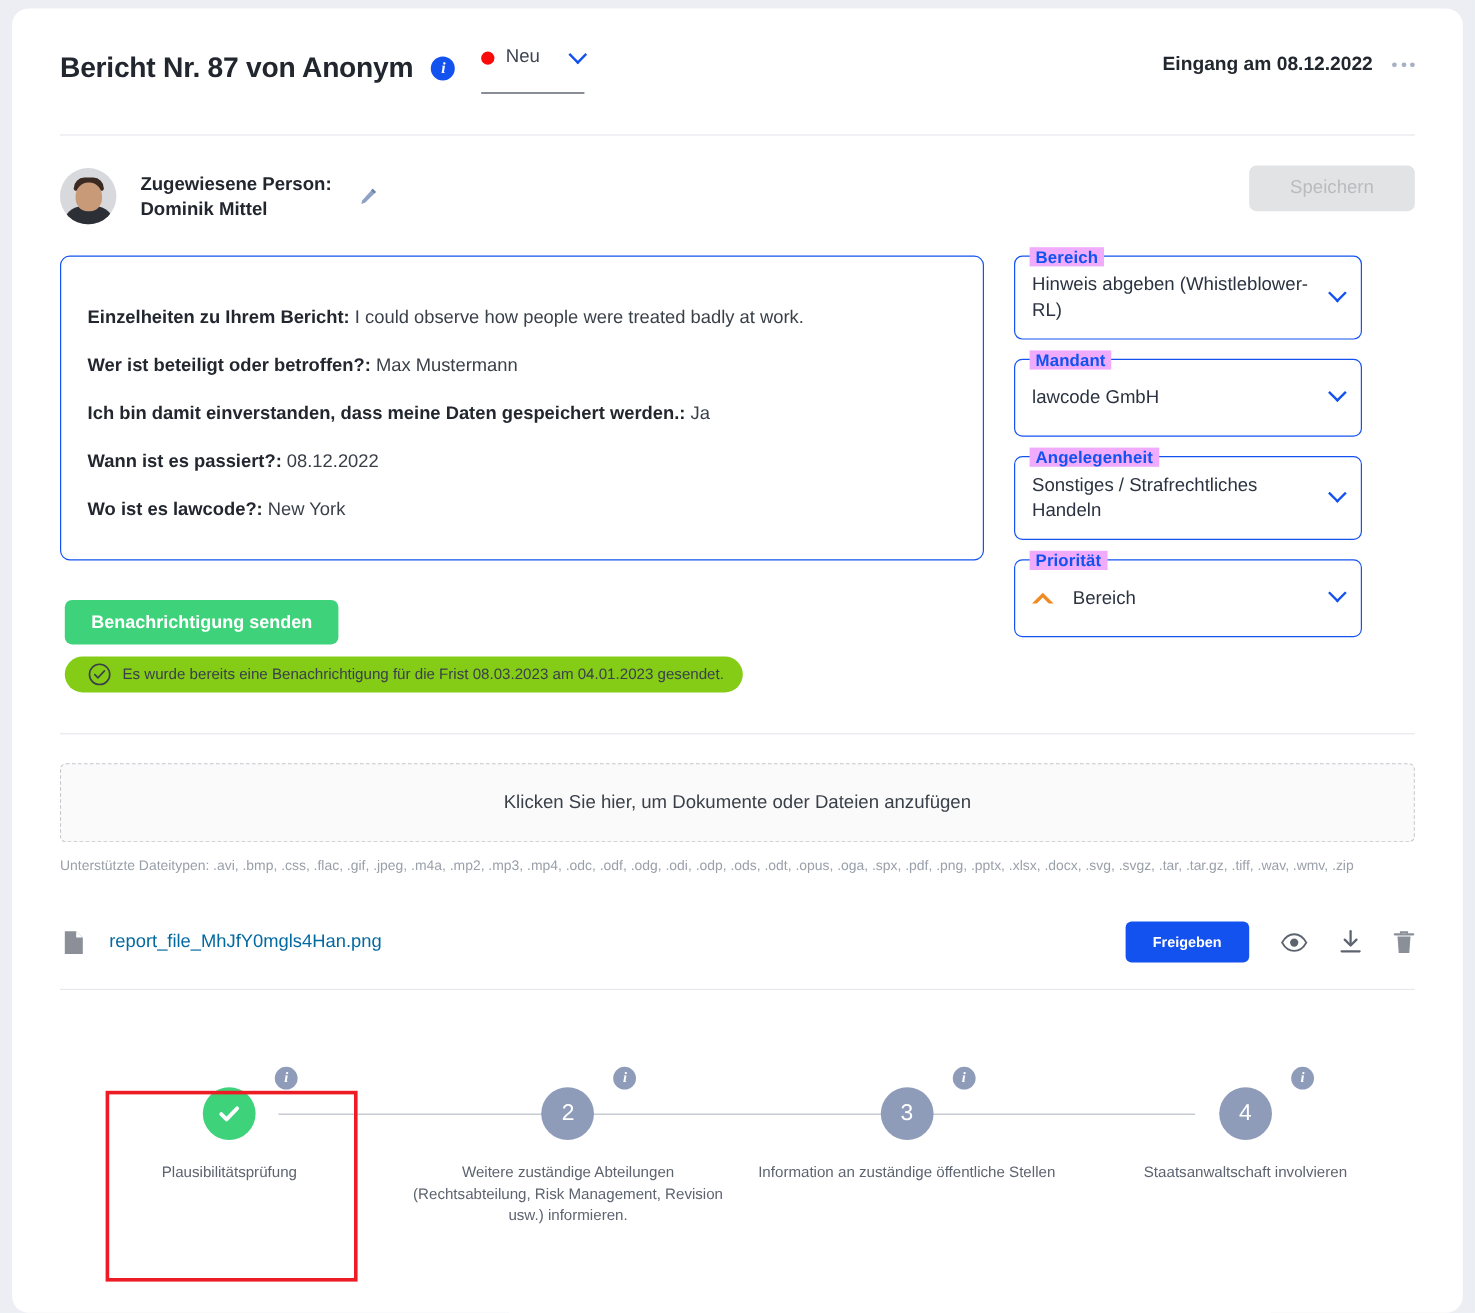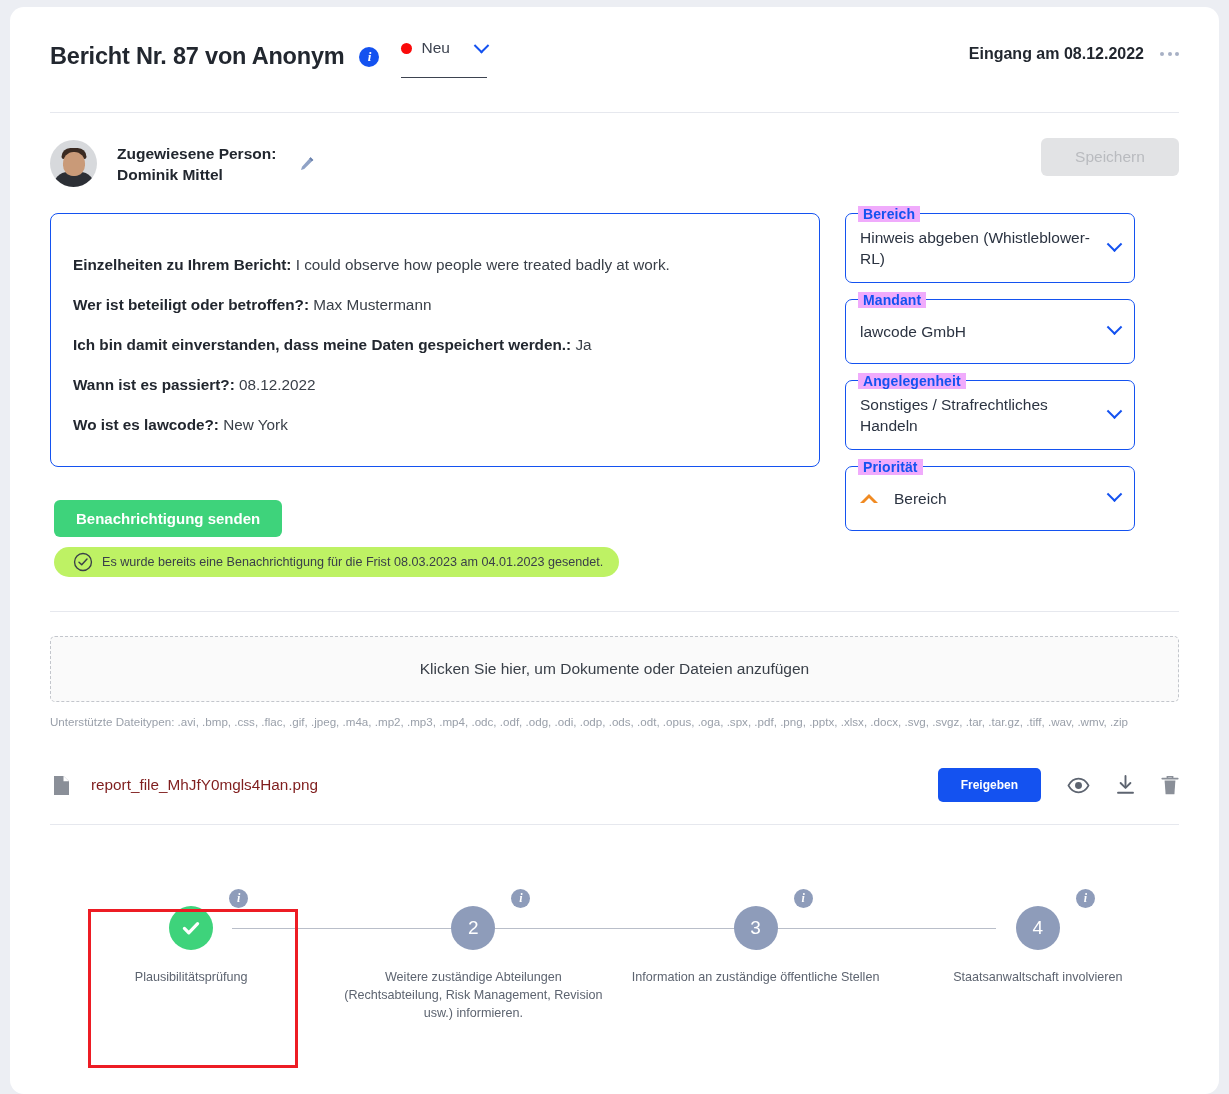--- a/index.html
+++ b/index.html
@@ -223,21 +223,21 @@
     font-size: 15px;
     font-weight: bold;
     font-family: "Liberation Sans", sans-serif;
     padding: 0 22px;
     height: 37px;
     cursor: pointer;
   }
   .notify-note {
     margin-top: 10px;
     margin-left: 4px;
-    background: #bef264;
+    background: #84cc16;
     border-radius: 20px;
     display: inline-flex;
     align-items: center;
     height: 30px;
     padding: 0 16px 0 10px;
   }
   .check-circle { width: 20px; height: 20px; flex:none; }
   .notify-note span {
     font-size: 12.6px;
     color: #3a4049;
@@ -325,21 +325,21 @@
   .file-row {
     margin-top: 34px;
     display: flex;
     align-items: center;
     height: 42px;
   }
   .file-icon { width: 17px; height: 21px; flex:none; margin-left: 3px;}
   .file-name {
     margin-left: 21px;
     font-size: 15.3px;
-    color: #7f1d1d;
+    color: #0369a1;
   }
   .file-actions { margin-left: auto; display: flex; align-items: center; }
   .share-btn {
     background: #1452f0;
     color: #fff;
     border: none;
     border-radius: 5px;
     height: 34px;
     padding: 0 23px;
     font-size: 12px;

